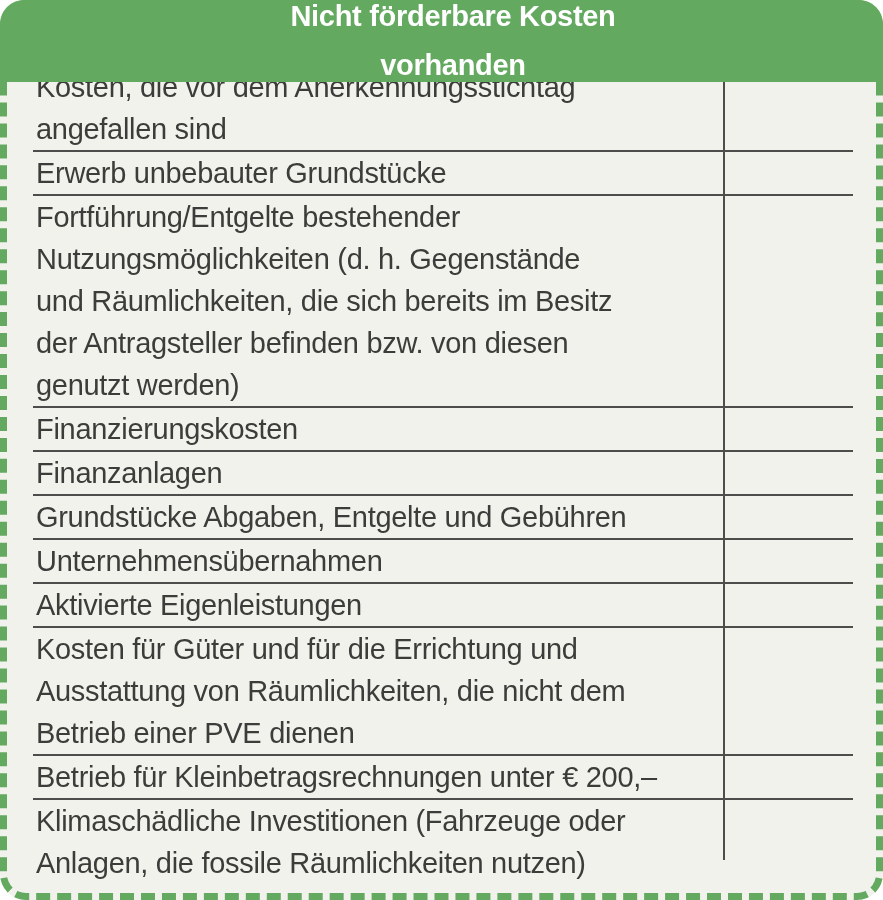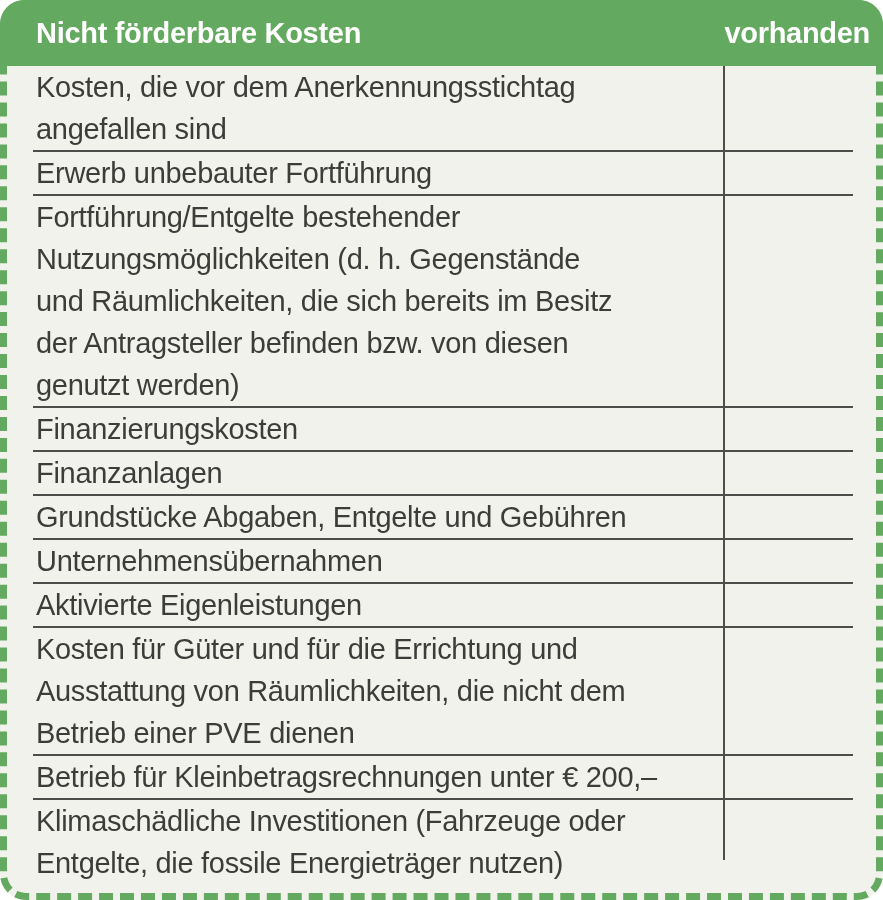--- a/index.html
+++ b/index.html
@@ -27,28 +27,29 @@
   .dashed-border {
     position: absolute; inset: 0;
     border: 7px dashed var(--green);
     border-top: 7px solid var(--green);
     border-radius: 26px;
     pointer-events: none;
     z-index: 3;
   }
   .header {
     position: absolute; top: 0; left: 0; right: 0;
-    height: 66px;
+    height: 82px;
     background: var(--green);
     border-radius: 24px 24px 0 0;
     display: flex;
     justify-content: space-between;
     align-items: center;
     padding: 0 13px 0 36px;
     z-index: 4;
+    flex-direction: column;
   }
   .header .title,
   .header .col-label {
     color: #ffffff;
     font-size: 29px;
     font-weight: bold;
     letter-spacing: -0.3px;
     white-space: nowrap;
   }
   .table-body {
@@ -91,21 +92,21 @@
     <span class="col-label">vorhanden</span>
   </div>
 
   <div class="table-body">
     <div class="row">
       <div class="row-label">Kosten, die vor dem Anerkennungsstichtag
 angefallen sind</div>
       <div class="vorhanden-cell"></div>
     </div>
     <div class="row">
-      <div class="row-label">Erwerb unbebauter Fortführung</div>
+      <div class="row-label">Erwerb unbebauter Grundstücke</div>
       <div class="vorhanden-cell"></div>
     </div>
     <div class="row">
       <div class="row-label">Fortführung/Entgelte bestehender
 Nutzungsmöglichkeiten (d. h. Gegenstände
 und Räumlichkeiten, die sich bereits im Besitz
 der Antragsteller befinden bzw. von diesen
 genutzt werden)</div>
       <div class="vorhanden-cell"></div>
     </div>
@@ -134,20 +135,20 @@
 Ausstattung von Räumlichkeiten, die nicht dem
 Betrieb einer PVE dienen</div>
       <div class="vorhanden-cell"></div>
     </div>
     <div class="row">
       <div class="row-label">Betrieb für Kleinbetragsrechnungen unter € 200,–</div>
       <div class="vorhanden-cell"></div>
     </div>
     <div class="row">
       <div class="row-label">Klimaschädliche Investitionen (Fahrzeuge oder
-Entgelte, die fossile Energieträger nutzen)</div>
+Anlagen, die fossile Räumlichkeiten nutzen)</div>
       <div class="vorhanden-cell"></div>
     </div>
   </div>
 
   <div class="column-divider"></div>
   <div class="dashed-border"></div>
 </div>
 
 </body></html>

